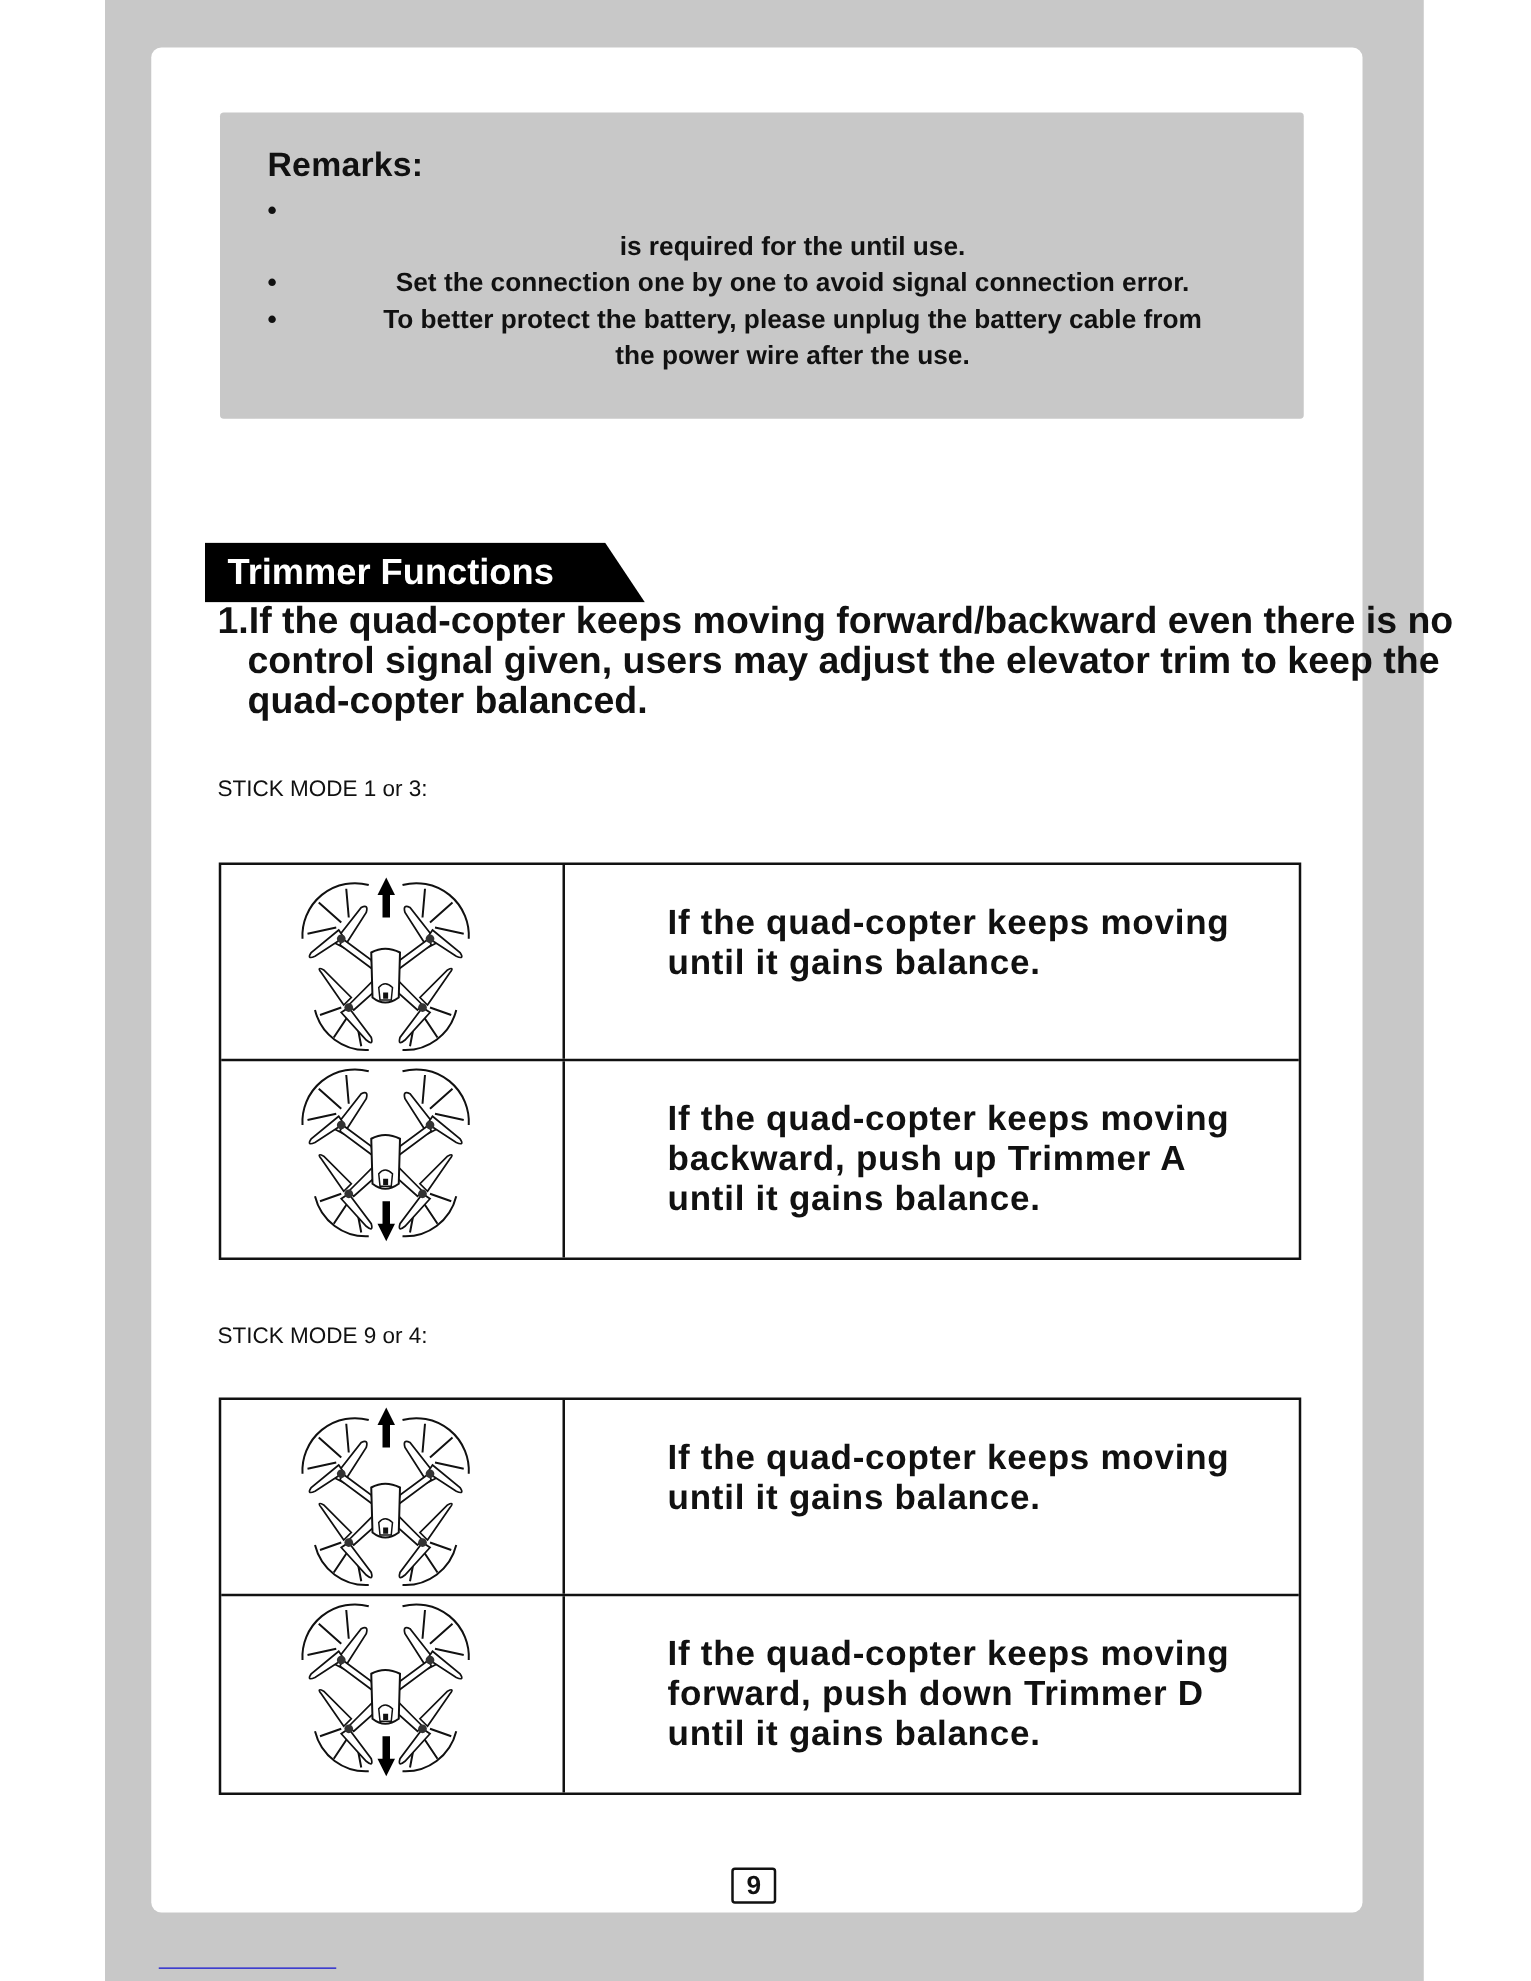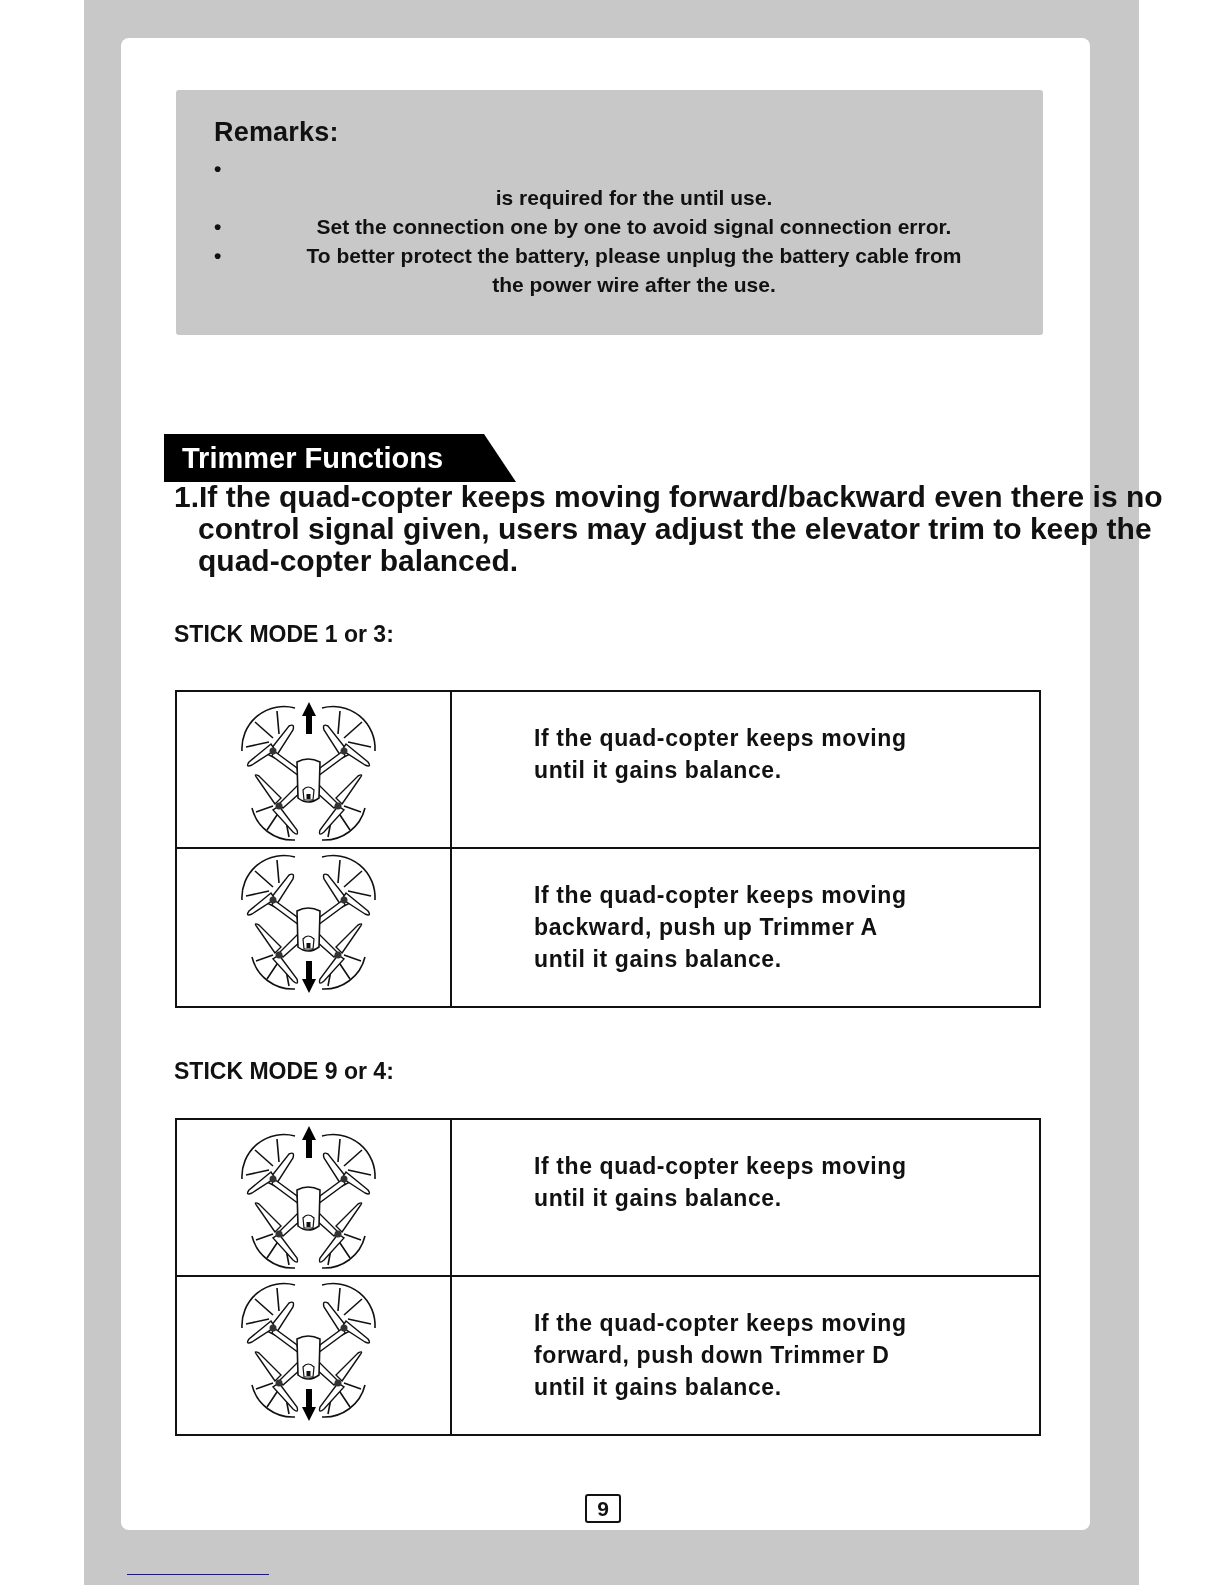--- a/index.html
+++ b/index.html
@@ -47,39 +47,39 @@
     color:#fff; font-weight:bold; font-size:29px;
   }
   .intro {
     position:absolute; left:174px; top:481px; width:880px;
     font-weight:bold; font-size:30px; line-height:32px;
   }
   .intro .line { display:block; white-space:nowrap; }
   .intro .indent { padding-left:24px; }
   .mode-label {
     position:absolute; left:174px;
-    font-weight:bold; font-size:23px;
+    font-weight:normal; font-size:18px;
   }
   .trim-table {
     position:absolute; left:175px; width:866px;
     border:2px solid #111; box-sizing:border-box;
   }
   .trim-row {
     position:relative; height:157px; border-bottom:2px solid #111;
     box-sizing:border-box;
   }
   .trim-row:last-child { border-bottom:none; }
   .trim-img {
     position:absolute; left:0; top:0; width:275px; height:100%;
     border-right:2px solid #111; box-sizing:border-box;
   }
   .trim-img svg { position:absolute; left:50px; top:0; }
   .trim-text {
     position:absolute; left:357px; top:30px; width:460px;
-    font-weight:bold; font-size:23px; line-height:32px; letter-spacing:0.6px;
+    font-weight:bold; font-size:28px; line-height:32px; letter-spacing:0.6px;
   }
   .trim-text span { display:block; white-space:nowrap; }
   .page-num {
     position:absolute; left:585px; top:1494px; width:36px; height:29px;
     border:2px solid #111; border-radius:3px; box-sizing:border-box;
     text-align:center; font-weight:bold; font-size:21px; line-height:26px;
   }
   .link-line {
     position:absolute; left:127px; top:1574px; width:142px; height:1px;
     background:#1010d0;

